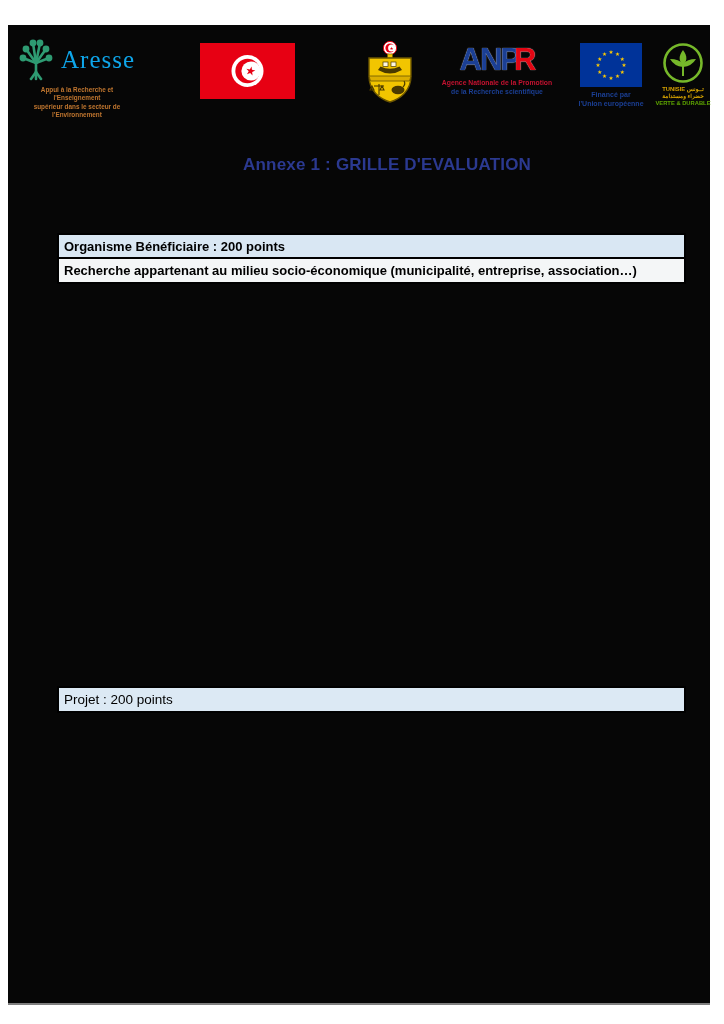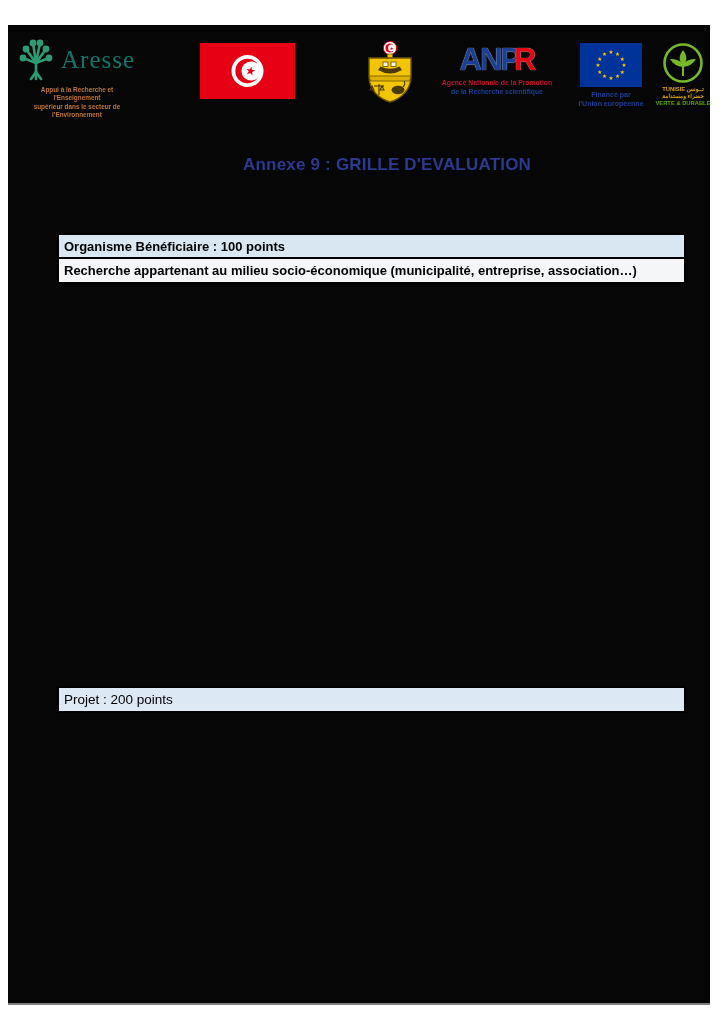--- a/index.html
+++ b/index.html
@@ -5,21 +5,21 @@
   html,body { margin:0; padding:0; background:#ffffff; }
   .canvas { position:relative; width:724px; height:1024px; background:#ffffff; overflow:hidden;
             font-family:"Liberation Sans", sans-serif; }
   .page { position:absolute; left:8px; top:25px; width:702px; height:978px; background:#060606;
           border-bottom:2px solid #7f7f7f; }
 
   
   .aresse { position:absolute; left:10px; top:14px; width:122px; }
   .aresse-top { display:flex; align-items:center; }
   .aresse-tree { width:36px; height:42px; }
-  .aresse-name { font-family:"Liberation Serif", serif; font-size:25px; color:#0f766e;
+  .aresse-name { font-family:"Liberation Serif", serif; font-size:25px; color:#0ea5e9;
                  margin-left:7px; letter-spacing:1px; }
   .aresse-tag { margin-top:5px; width:118px; text-align:center; font-size:6.4px; font-weight:bold;
                 color:#C0762F; line-height:1.3; }
 
   .tn-flag { position:absolute; left:192px; top:18px; width:95px; height:56px; }
 
   .coa { position:absolute; left:357px; top:15px; width:50px; height:64px; }
 
   .anpr { position:absolute; left:424px; top:19px; width:130px; text-align:center; }
   .anpr-word { font-size:31px; font-weight:900; line-height:1; letter-spacing:-2px;
@@ -156,23 +156,23 @@
         <path d="M25,8 c4.5,6 4.5,11 0,15 c-4.5,-4 -4.5,-9 0,-15 z" fill="#76B82A"></path>
         <path d="M25,25 q-9,-1 -13,-8 q9,0 13,5 z" fill="#76B82A"></path>
         <path d="M25,25 q9,-1 13,-8 q-9,0 -13,5 z" fill="#76B82A"></path>
         <line x1="25" y1="24" x2="25" y2="34" stroke="#76B82A" stroke-width="2"></line>
       </svg>
       <div class="tvd-l1">TUNISIE تــونس</div>
       <div class="tvd-l2">خضراء ومستدامة</div>
       <div class="tvd-l3">VERTE &amp; DURABLE</div>
     </div>
 
-    <h1 class="title">Annexe 9 : GRILLE D'EVALUATION</h1>
+    <h1 class="title">Annexe 1 : GRILLE D'EVALUATION</h1>
 
     <div class="tbl">
-      <div class="row row-blue">Organisme Bénéficiaire : 100 points</div>
+      <div class="row row-blue">Organisme Bénéficiaire : 200 points</div>
       <div class="row row-white">Recherche appartenant au milieu socio-économique (municipalité, entreprise, association…)</div>
     </div>
 
     <div class="bar3">Projet : 200 points</div>
 
   </div>
 </div>
 
 </body></html>

